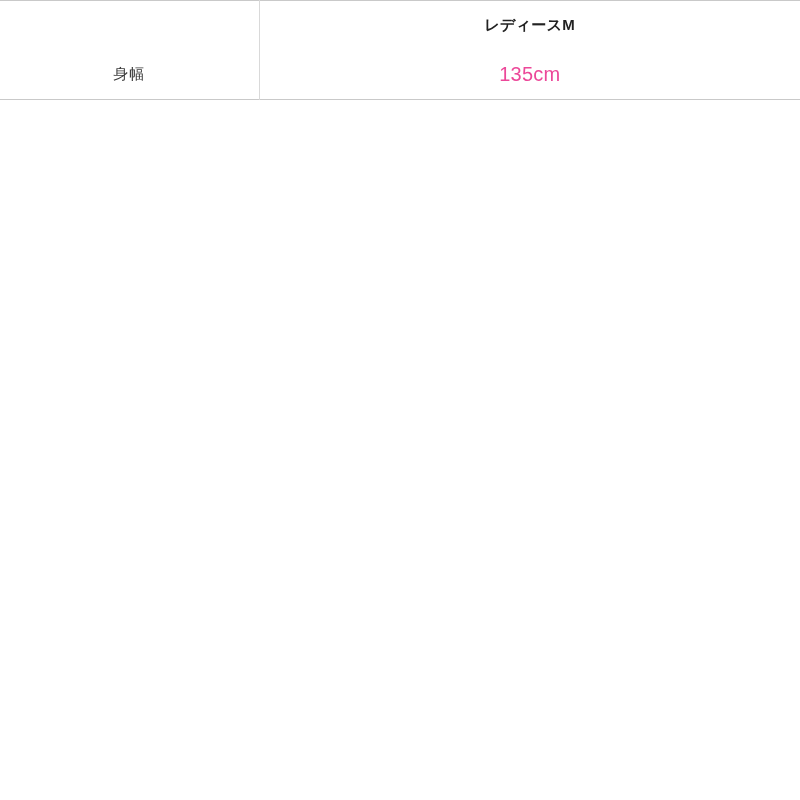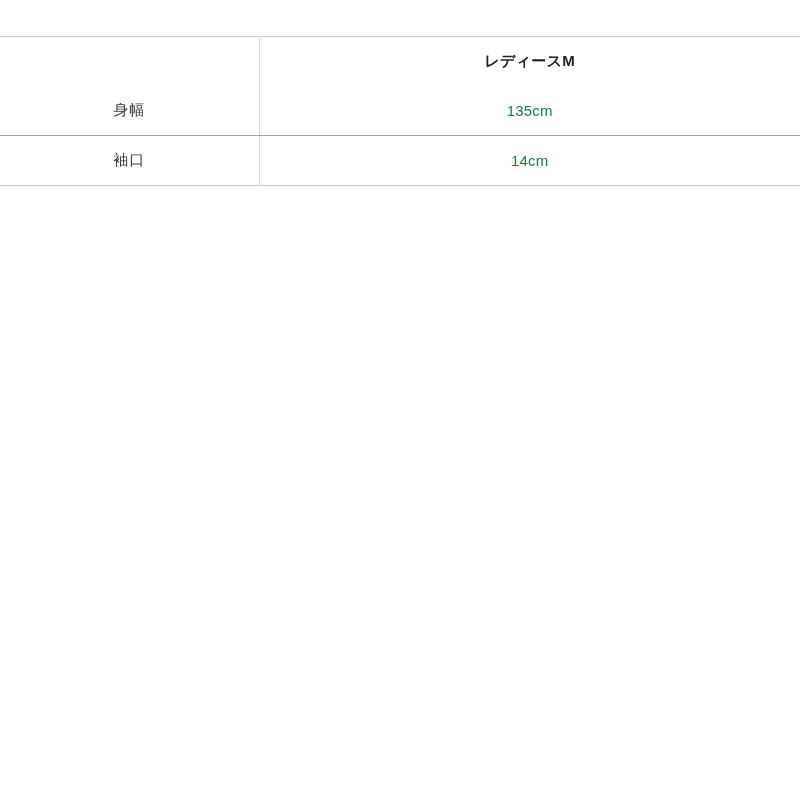--- a/index.html
+++ b/index.html
@@ -22,29 +22,28 @@
     height: 800px;
     box-sizing: border-box;
   }
 
   .size-table {
     width: 800px;
     border-collapse: collapse;
     table-layout: fixed;
     border-top: 1px solid #c9c9c9;
     border-bottom: 1px solid #c9c9c9;
-    margin-top: 36px;
   }
 
   .size-table col.label-col { width: 259px; }
   .size-table col.value-col { width: 541px; }
 
   .size-table th,
   .size-table td {
-    border-bottom: 1px solid #84cc16;
+    border-bottom: 5px solid #84cc16;
     padding: 0;
     height: 49px;
     vertical-align: middle;
     text-align: center;
     font-weight: normal;
     font-size: 15px;
     color: #333333;
   }
 
   .size-table tr:last-child th,
@@ -69,22 +68,22 @@
     letter-spacing: 0.3px;
   }
 
   .size-table tbody th.label-cell {
     font-size: 15px;
     color: #3a3a3a;
     letter-spacing: 1px;
   }
 
   .size-table tbody td.value-cell {
-    font-size: 15px;
-    color: #15803d;
+    font-size: 20px;
+    color: #ec4899;
     letter-spacing: 0.2px;
   }
 
   .spacer-area {
     width: 800px;
     height: 505px;
     background: #ffffff;
   }
 </style>
 </head>
@@ -101,22 +100,18 @@
       <tr>
         <th class="header-blank" scope="col"></th>
         <th class="header-size" scope="col">レディースM</th>
       </tr>
     </thead>
     <tbody>
       <tr>
         <th class="label-cell" scope="row">身幅</th>
         <td class="value-cell">135cm</td>
       </tr>
-      <tr>
-        <th class="label-cell" scope="row">袖口</th>
-        <td class="value-cell">14cm</td>
-      </tr>
     </tbody>
   </table>
 
   <div class="spacer-area"></div>
 
 </div>
 
 </body></html>

